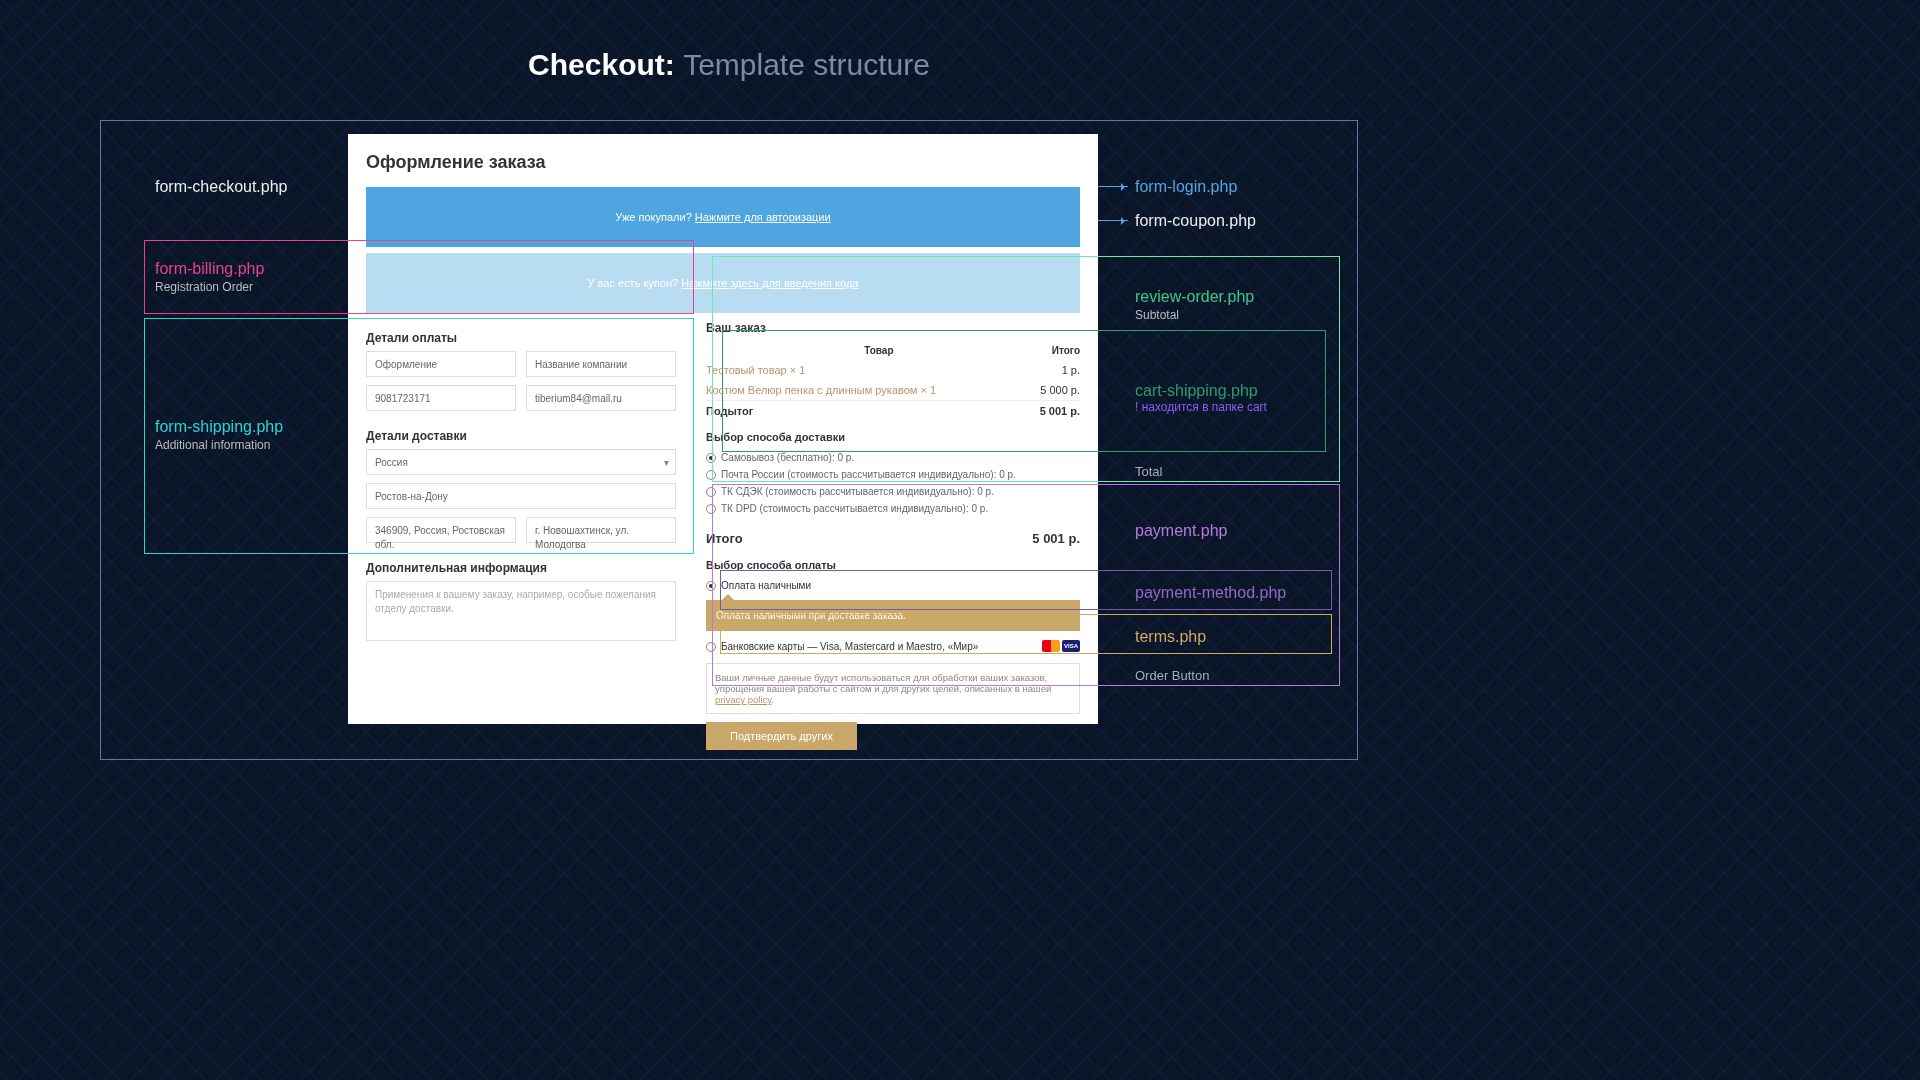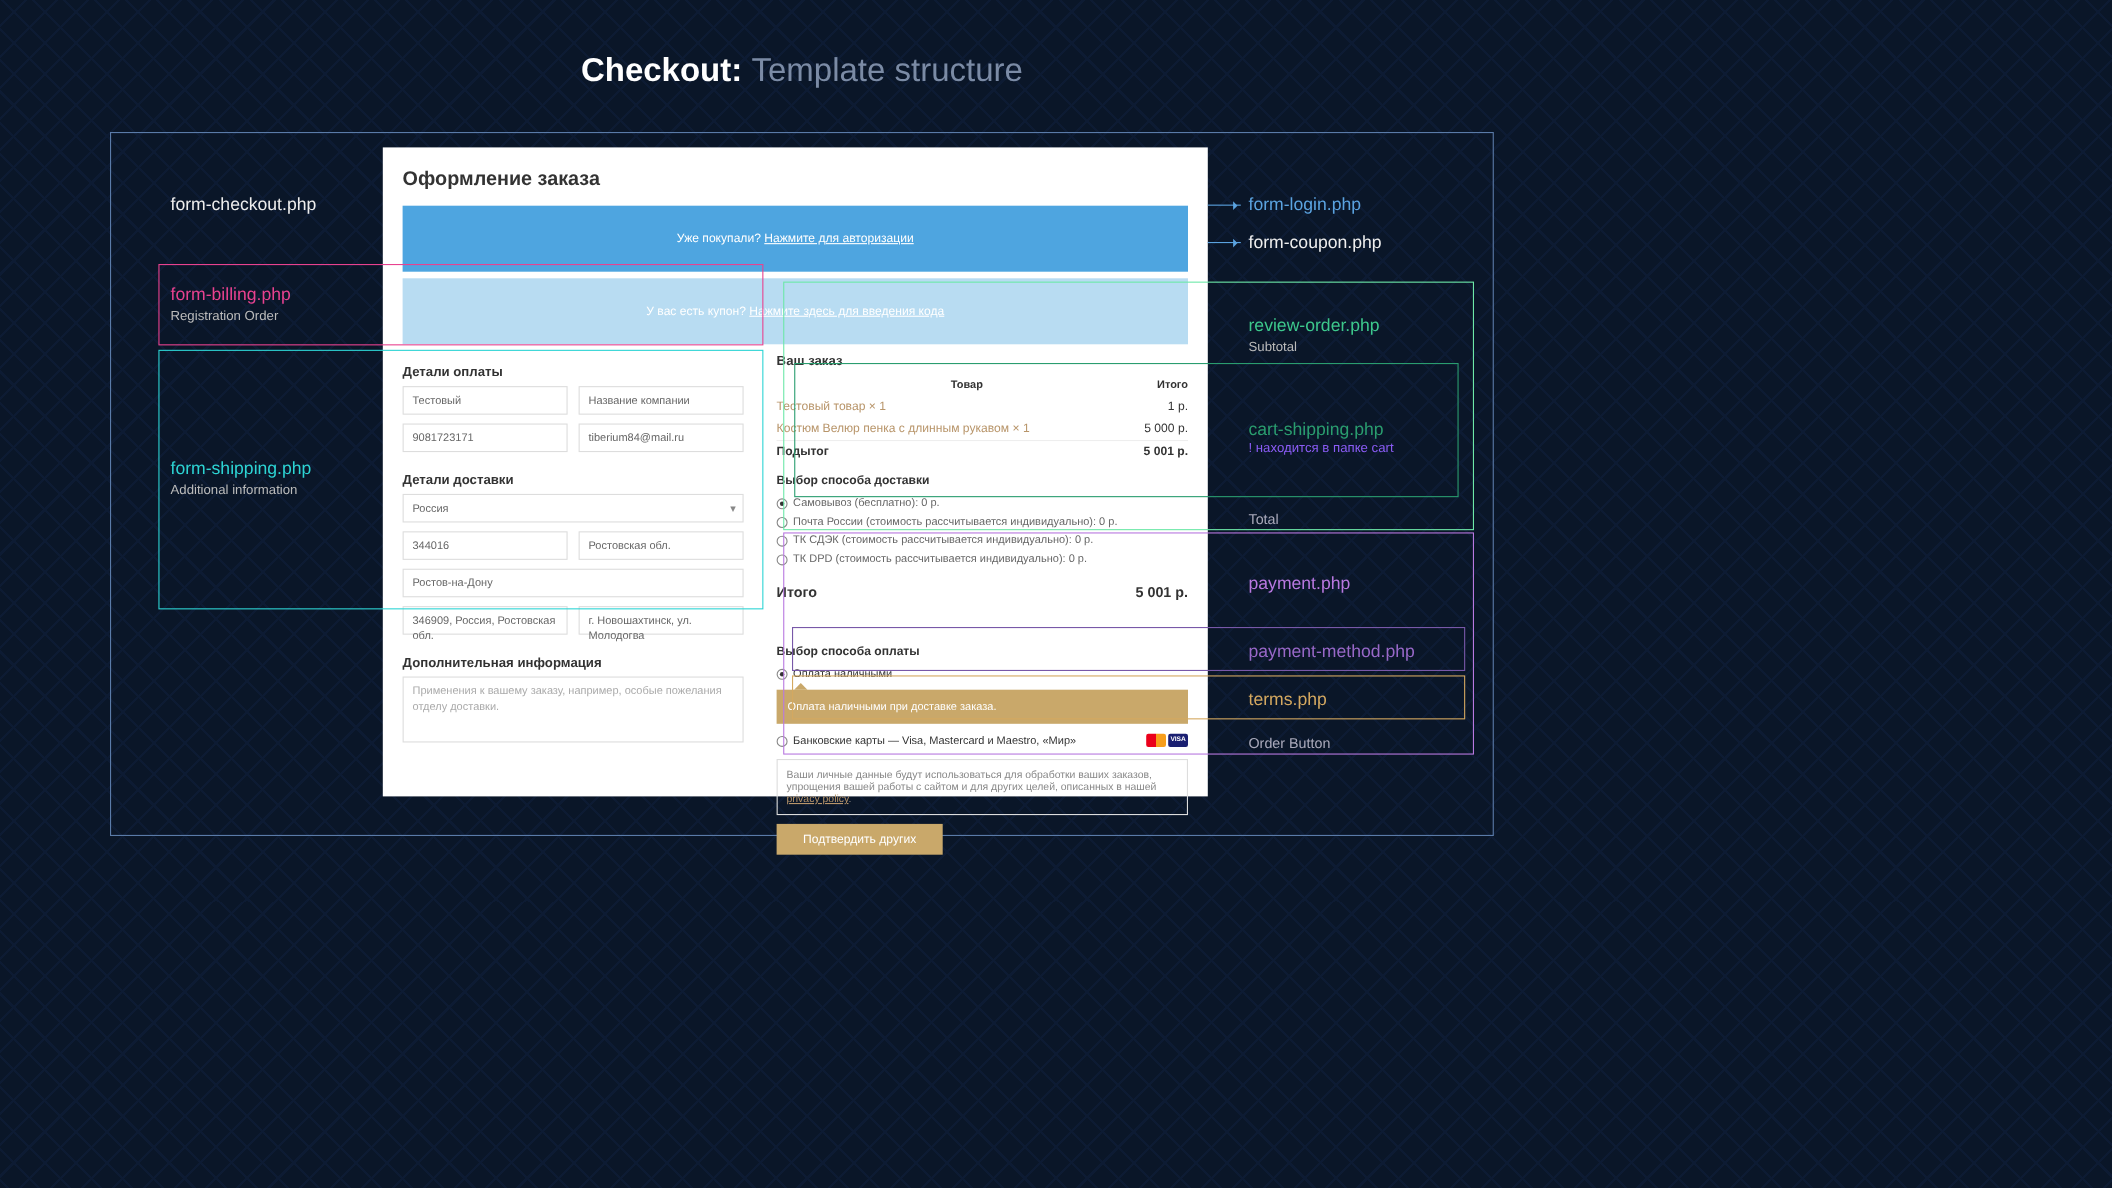--- a/index.html
+++ b/index.html
@@ -80,21 +80,21 @@
 .ord-head span:first-child { flex: 1; text-align: center; }
 .ord-row { display: flex; justify-content: space-between; padding: 4px 0; }
 .ord-row .name { color: #b8956a; }
 .ord-sub { display: flex; justify-content: space-between; font-weight: 700; padding: 4px 0; border-top: 1px solid #eee; }
 .ship-box { margin-top: 10px; }
 .ship-h { font-weight: 700; font-size: 11px; margin-bottom: 6px; }
 .ship-opt { font-size: 10px; color: #666; padding: 3px 0; display: flex; align-items: flex-start; gap: 5px; }
 .ship-opt .rad { width: 10px; height: 10px; border: 1px solid #888; border-radius: 50%; flex-shrink: 0; margin-top: 1px; position: relative; }
 .ship-opt .rad.on::after { content:""; position:absolute; inset:2px; background:#333; border-radius:50%; }
 .total-row { display: flex; justify-content: space-between; font-weight: 700; font-size: 13px; padding: 8px 0; margin-top: 6px; }
-.pay-box { margin-top: 32px; }
+.pay-box { margin-top: 5px; }
 .pay-h { font-weight: 700; font-size: 11px; margin-bottom: 6px; }
 .pay-opt { font-size: 10px; padding: 3px 0; display: flex; gap: 5px; align-items: flex-end; }
 .pay-note {
   background: #c9a86a;
   color: #fff;
   padding: 10px;
   font-size: 10px;
   margin: 6px 0;
   position: relative;
 }
@@ -175,34 +175,30 @@
     <span>Уже покупали? </span><a>Нажмите для авторизации</a>
   </div>
   <div class="banner light">
     <span>У вас есть купон? </span><a>Нажмите здесь для введения кода</a>
   </div>
 
   <div class="columns">
     <div class="col-left">
       <div class="section-h">Детали оплаты</div>
       <div class="row2">
-        <div class="fld">Тестовый</div>
+        <div class="fld">Оформление</div>
         <div class="fld">Название компании</div>
       </div>
       <div class="row2">
         <div class="fld">9081723171</div>
         <div class="fld">tiberium84@mail.ru</div>
       </div>
 
       <div class="section-h">Детали доставки</div>
       <div class="fld sel"><span>Россия</span><span class="caret">▾</span></div>
-      <div class="row2">
-        <div class="fld">344016</div>
-        <div class="fld">Ростовская обл.</div>
-      </div>
       <div class="fld">Ростов-на-Дону</div>
       <div class="row2">
         <div class="fld">346909, Россия, Ростовская обл.</div>
         <div class="fld">г. Новошахтинск, ул. Молодогва</div>
       </div>
 
       <div class="section-h">Дополнительная информация</div>
       <div class="fld textarea">Применения к вашему заказу, например, особые пожелания отделу доставки.</div>
     </div>
 

